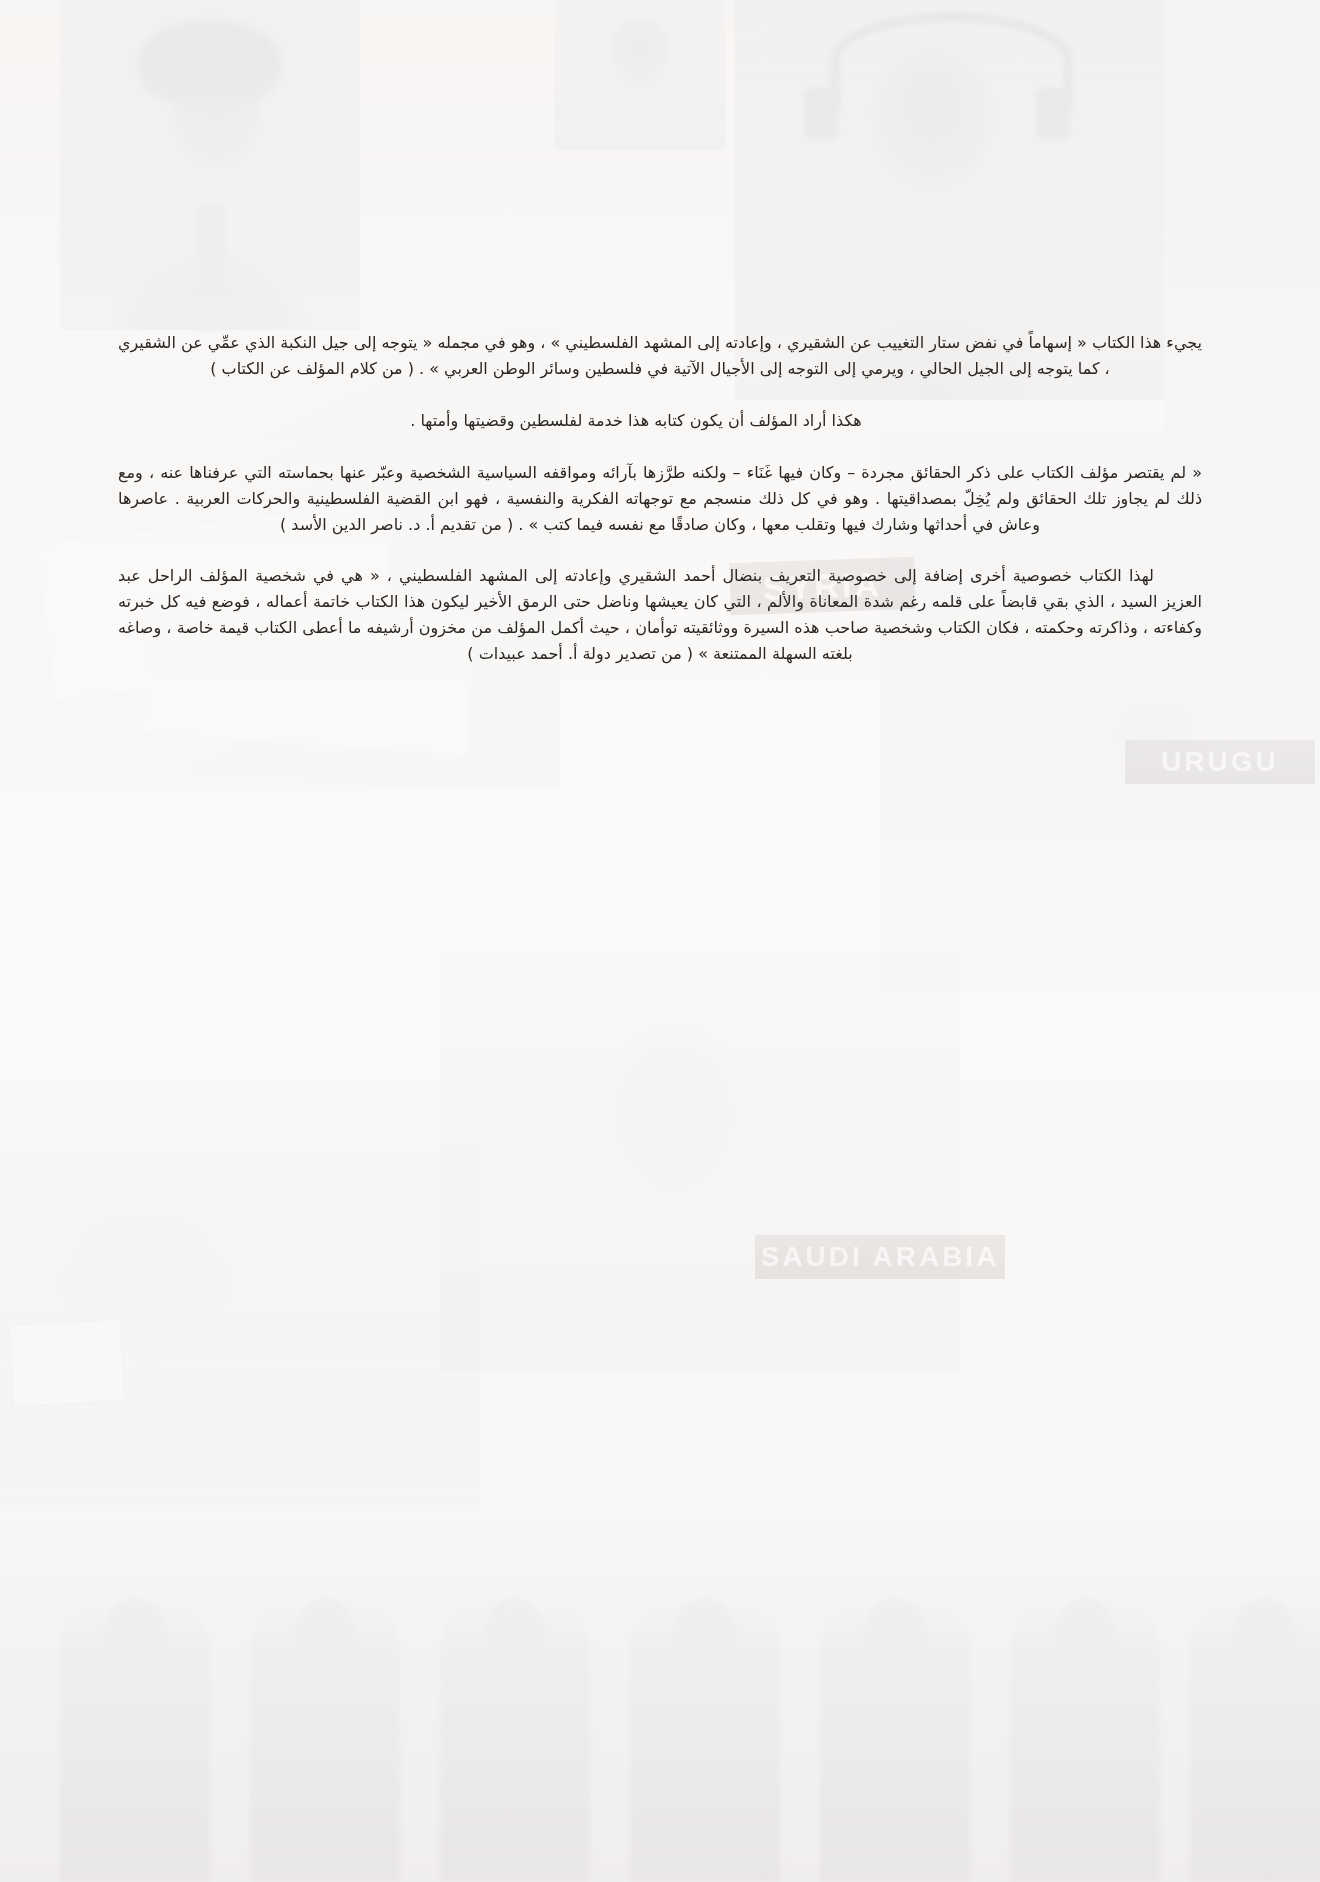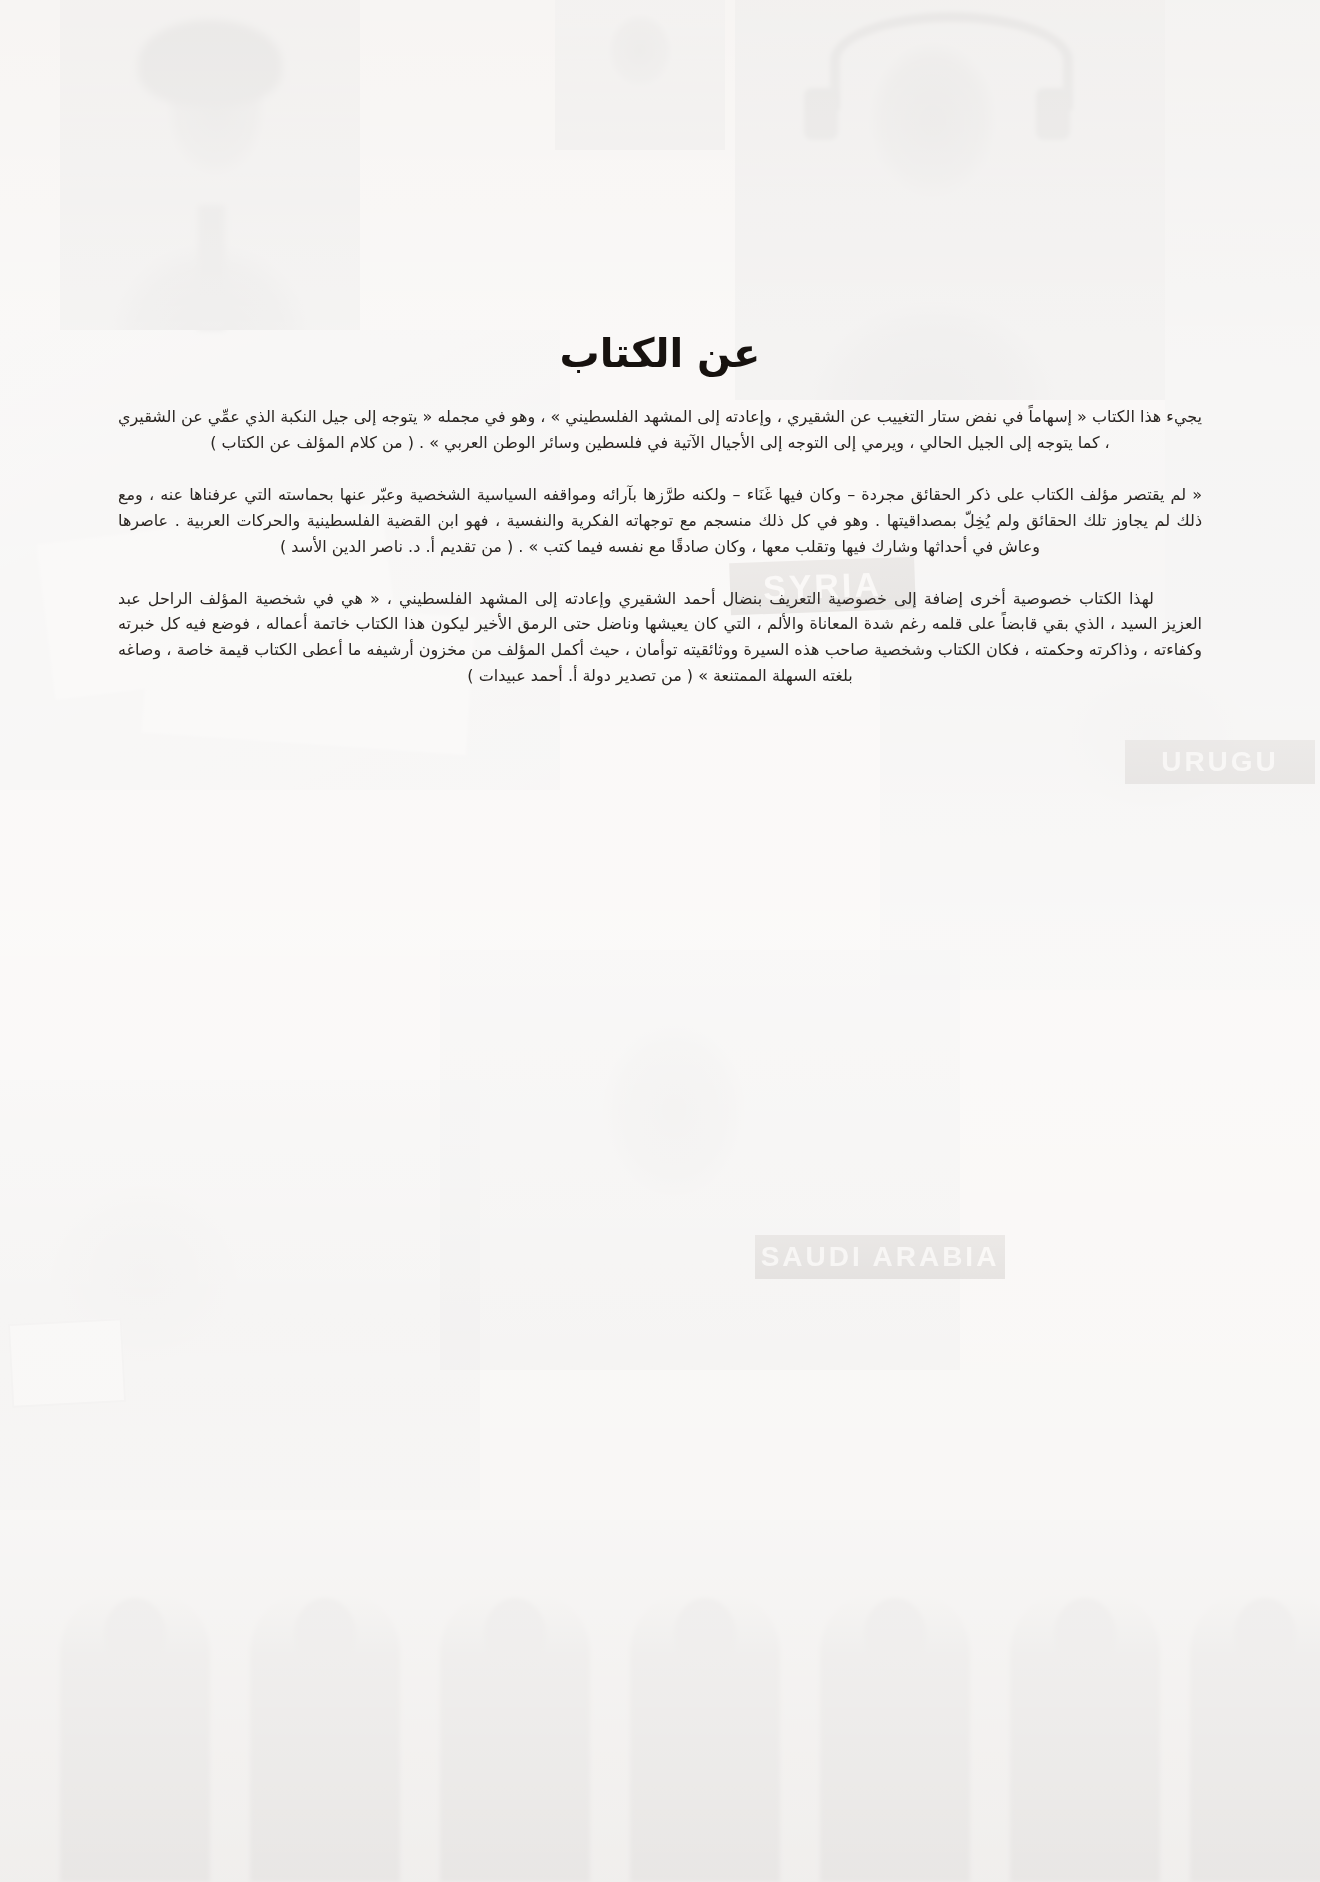--- a/index.html
+++ b/index.html
@@ -259,20 +259,20 @@
         </div>
       <div class="figure" style="left:1190px;">
           <div class="head"></div>
         </div>
     </div>
 
     <div class="wash"></div>
   </div>
 
   <div class="content">
-    <div class="title">عن الكتاب</div>
 
     <p class="para">يجيء هذا الكتاب « إسهاماً في نفض ستار التغييب عن الشقيري ، وإعادته إلى المشهد الفلسطيني » ، وهو في مجمله « يتوجه إلى جيل النكبة الذي عمِّي عن الشقيري ، كما يتوجه إلى الجيل الحالي ، ويرمي إلى التوجه إلى الأجيال الآتية في فلسطين وسائر الوطن العربي » . ( من كلام المؤلف عن الكتاب )</p>
+    <p class="para indent">هكذا أراد المؤلف أن يكون كتابه هذا خدمة لفلسطين وقضيتها وأمتها .</p>
     <p class="para">« لم يقتصر مؤلف الكتاب على ذكر الحقائق مجردة – وكان فيها غَنَاء – ولكنه طرَّزها بآرائه ومواقفه السياسية الشخصية وعبّر عنها بحماسته التي عرفناها عنه ، ومع ذلك لم يجاوز تلك الحقائق ولم يُخِلّ بمصداقيتها . وهو في كل ذلك منسجم مع توجهاته الفكرية والنفسية ، فهو ابن القضية الفلسطينية والحركات العربية . عاصرها وعاش في أحداثها وشارك فيها وتقلب معها ، وكان صادقًا مع نفسه فيما كتب » . ( من تقديم أ. د. ناصر الدين الأسد )</p>
     <p class="para indent">لهذا الكتاب خصوصية أخرى إضافة إلى خصوصية التعريف بنضال أحمد الشقيري وإعادته إلى المشهد الفلسطيني ، « هي في شخصية المؤلف الراحل عبد العزيز السيد ، الذي بقي قابضاً على قلمه رغم شدة المعاناة والألم ، التي كان يعيشها وناضل حتى الرمق الأخير ليكون هذا الكتاب خاتمة أعماله ، فوضع فيه كل خبرته وكفاءته ، وذاكرته وحكمته ، فكان الكتاب وشخصية صاحب هذه السيرة ووثائقيته توأمان ، حيث أكمل المؤلف من مخزون أرشيفه ما أعطى الكتاب قيمة خاصة ، وصاغه بلغته السهلة الممتنعة » ( من تصدير دولة أ. أحمد عبيدات )</p>
   </div>
 
 </div>
 
 </body></html>

